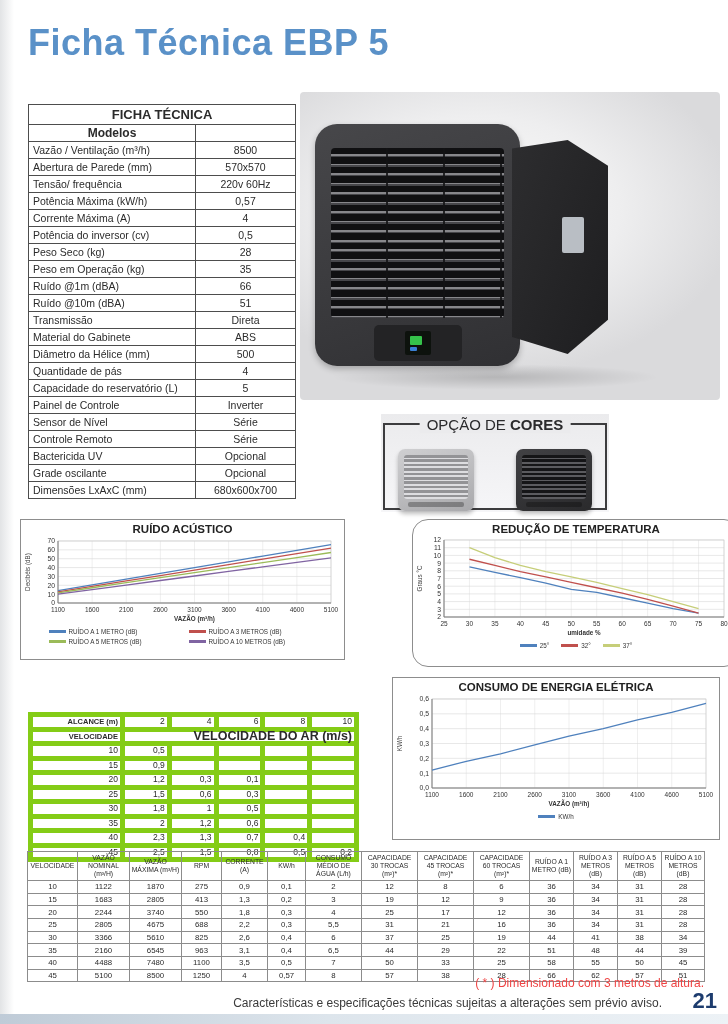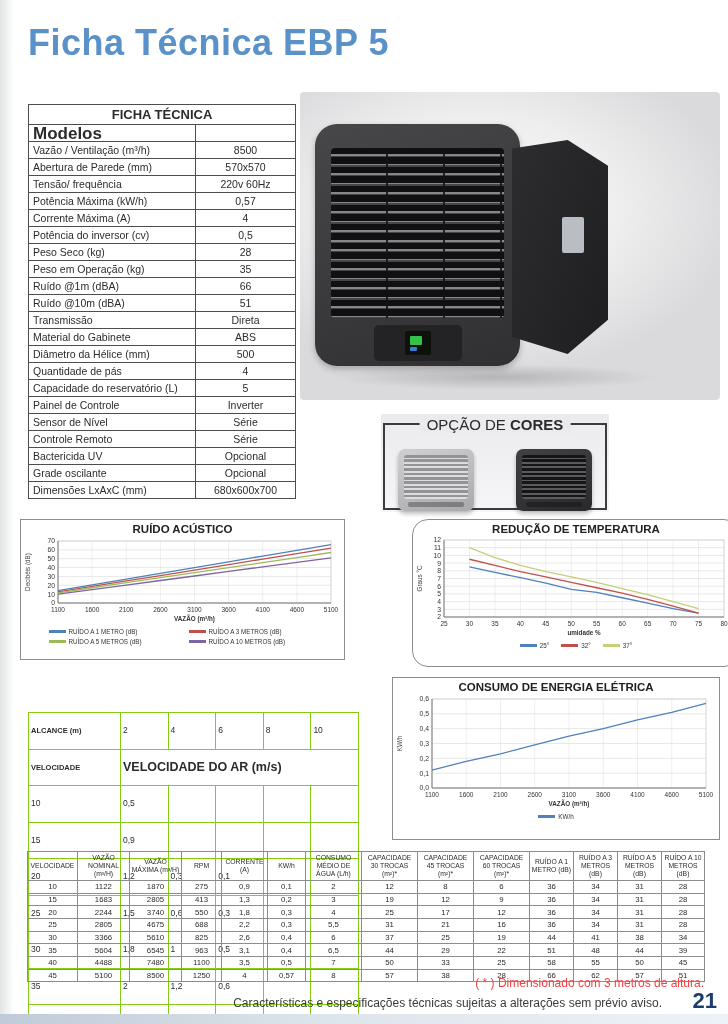--- a/index.html
+++ b/index.html
@@ -13,21 +13,21 @@
         color:#5a91c8;letter-spacing:.5px;}
 
   
   .spec-wrap{position:absolute;left:28px;top:104px;width:268px;}
   table{border-collapse:collapse;}
   .spec{width:268px;font-size:10.5px;}
   .spec th,.spec td{border:1px solid #4d4d4d;padding:1.5px 4px;line-height:13px;}
   .spec thead th{font-size:13px;font-weight:bold;text-align:center;padding:3px;}
   .spec td:first-child{text-align:left;width:158px;}
   .spec td:last-child{text-align:center;}
-  .spec tr.models td{font-weight:bold;font-size:17px;}
+  .spec tr.models td{font-weight:bold;font-size:12px;text-align:center;}
 
   
   .photo{position:absolute;left:300px;top:92px;width:420px;height:308px;
         background:radial-gradient(ellipse 62% 55% at 42% 38%,#fcfcfc 0%,#eeeeef 55%,#dadadc 100%);
         border-radius:4px;}
   .front{position:absolute;left:15px;top:32px;width:205px;height:242px;border-radius:22px;
         background:linear-gradient(160deg,#47474a,#303033);box-shadow:0 3px 6px rgba(0,0,0,.25);}
   .grille{position:absolute;left:16px;right:16px;top:24px;bottom:48px;border-radius:4px;
         background-image:
           repeating-linear-gradient(90deg,transparent 0 55px,rgba(18,18,20,.85) 55px 57px),
@@ -70,21 +70,21 @@
   .chart-title{font-size:11.5px;font-weight:bold;margin:3px 0 0 0;color:#222;}
   .legend{display:flex;flex-wrap:wrap;justify-content:center;column-gap:12px;row-gap:1px;
         font-size:6.3px;color:#333;line-height:9px;}
   .c0 .legend .legend-item{width:128px;}
   .legend-item{display:flex;align-items:center;gap:3px;}
   .legend-swatch{display:inline-block;width:17px;height:2.5px;}
 
   
   .vel-wrap{position:absolute;left:28px;top:712px;width:331px;}
   .vel{width:331px;font-size:8.5px;table-layout:fixed;}
-  .vel th,.vel td{border:1px solid #84cc16;text-align:left;padding:13px 2px;line-height:9.5px;}
+  .vel th,.vel td{border:5px solid #84cc16;text-align:right;padding:0 2px;line-height:9.5px;}
   .vel col.lc{width:92px;}
   .vel .vel-h{font-size:7.5px;font-weight:bold;}
   .vel .vel-merged{font-size:12.5px;font-weight:bold;}
 
   
   .perf-wrap{position:absolute;left:27px;top:851px;width:677px;}
   .perf{width:677px;table-layout:fixed;}
   .perf th{font-size:6.8px;font-weight:normal;line-height:8px;padding:2px 1px;}
   .perf td{font-size:7.8px;padding:1.2px 1px;line-height:9.3px;}
   .perf th,.perf td{border:1px solid #8c8c8c;text-align:center;vertical-align:middle;}
@@ -627,21 +627,21 @@
             <td>37</td>
             <td>25</td>
             <td>19</td>
             <td>44</td>
             <td>41</td>
             <td>38</td>
             <td>34</td>
           </tr>
           <tr>
             <td>35</td>
-            <td>5604</td>
+            <td>2160</td>
             <td>6545</td>
             <td>963</td>
             <td>3,1</td>
             <td>0,4</td>
             <td>6,5</td>
             <td>44</td>
             <td>29</td>
             <td>22</td>
             <td>51</td>
             <td>48</td>

